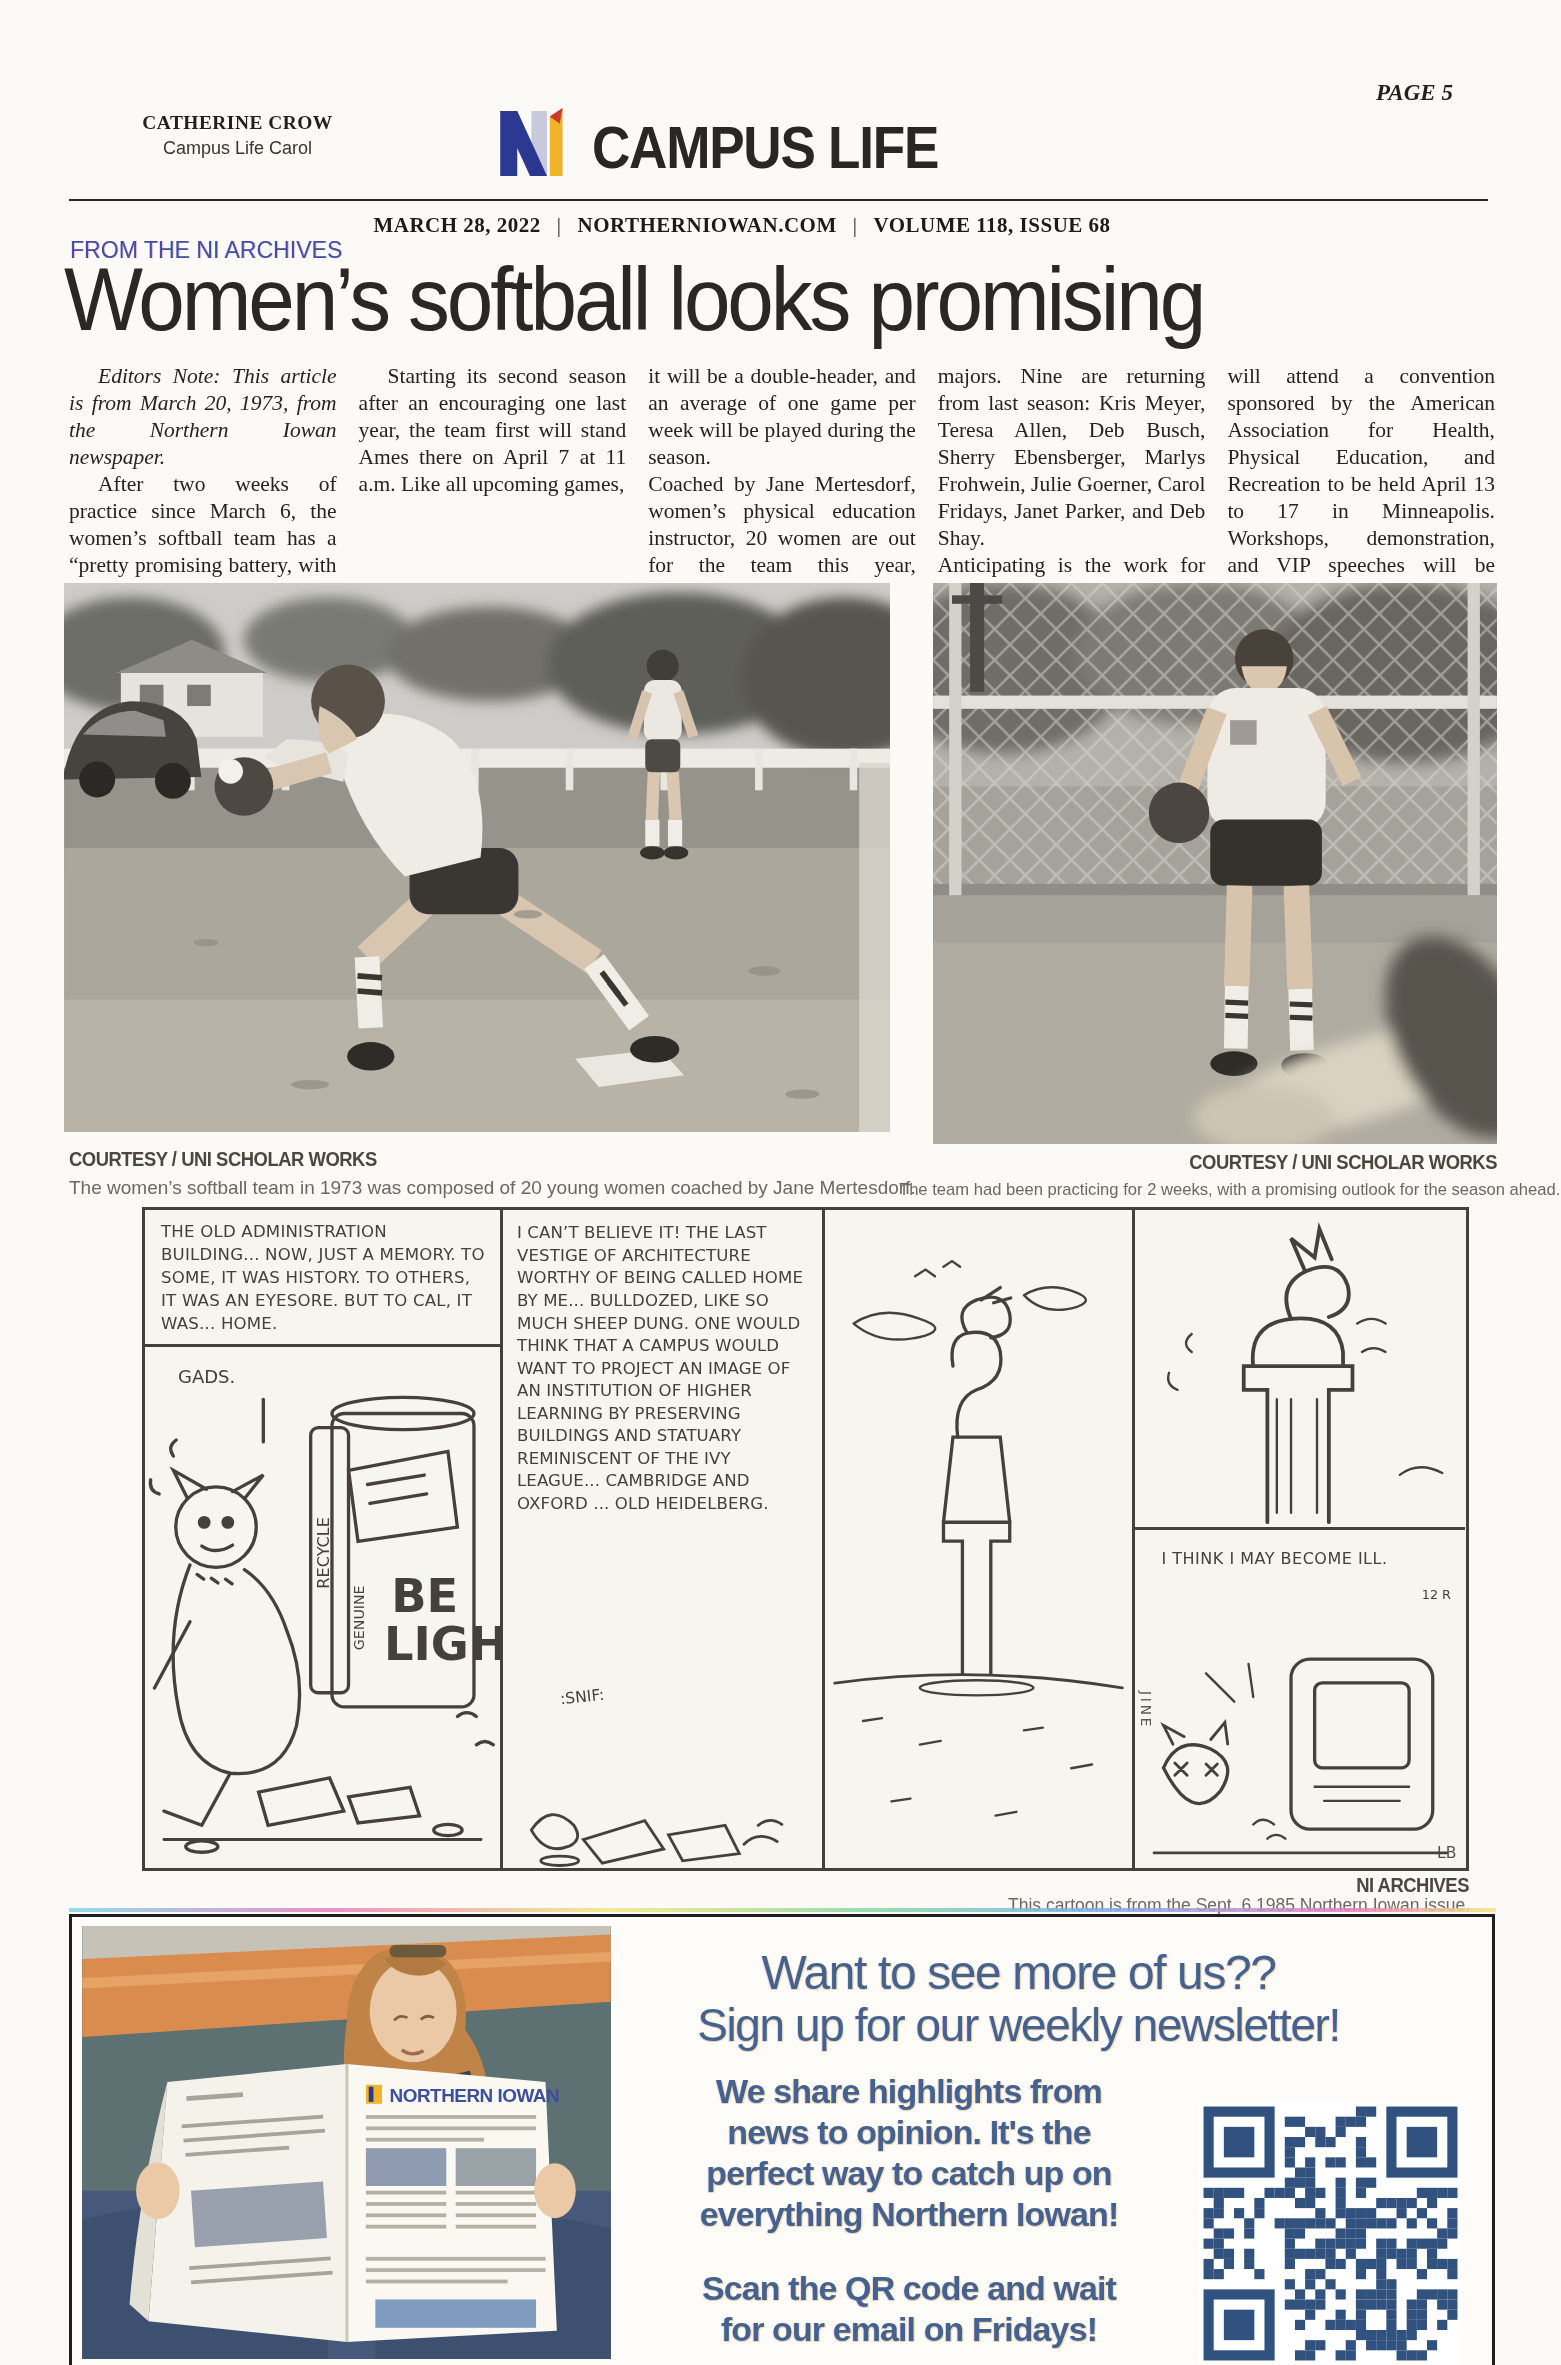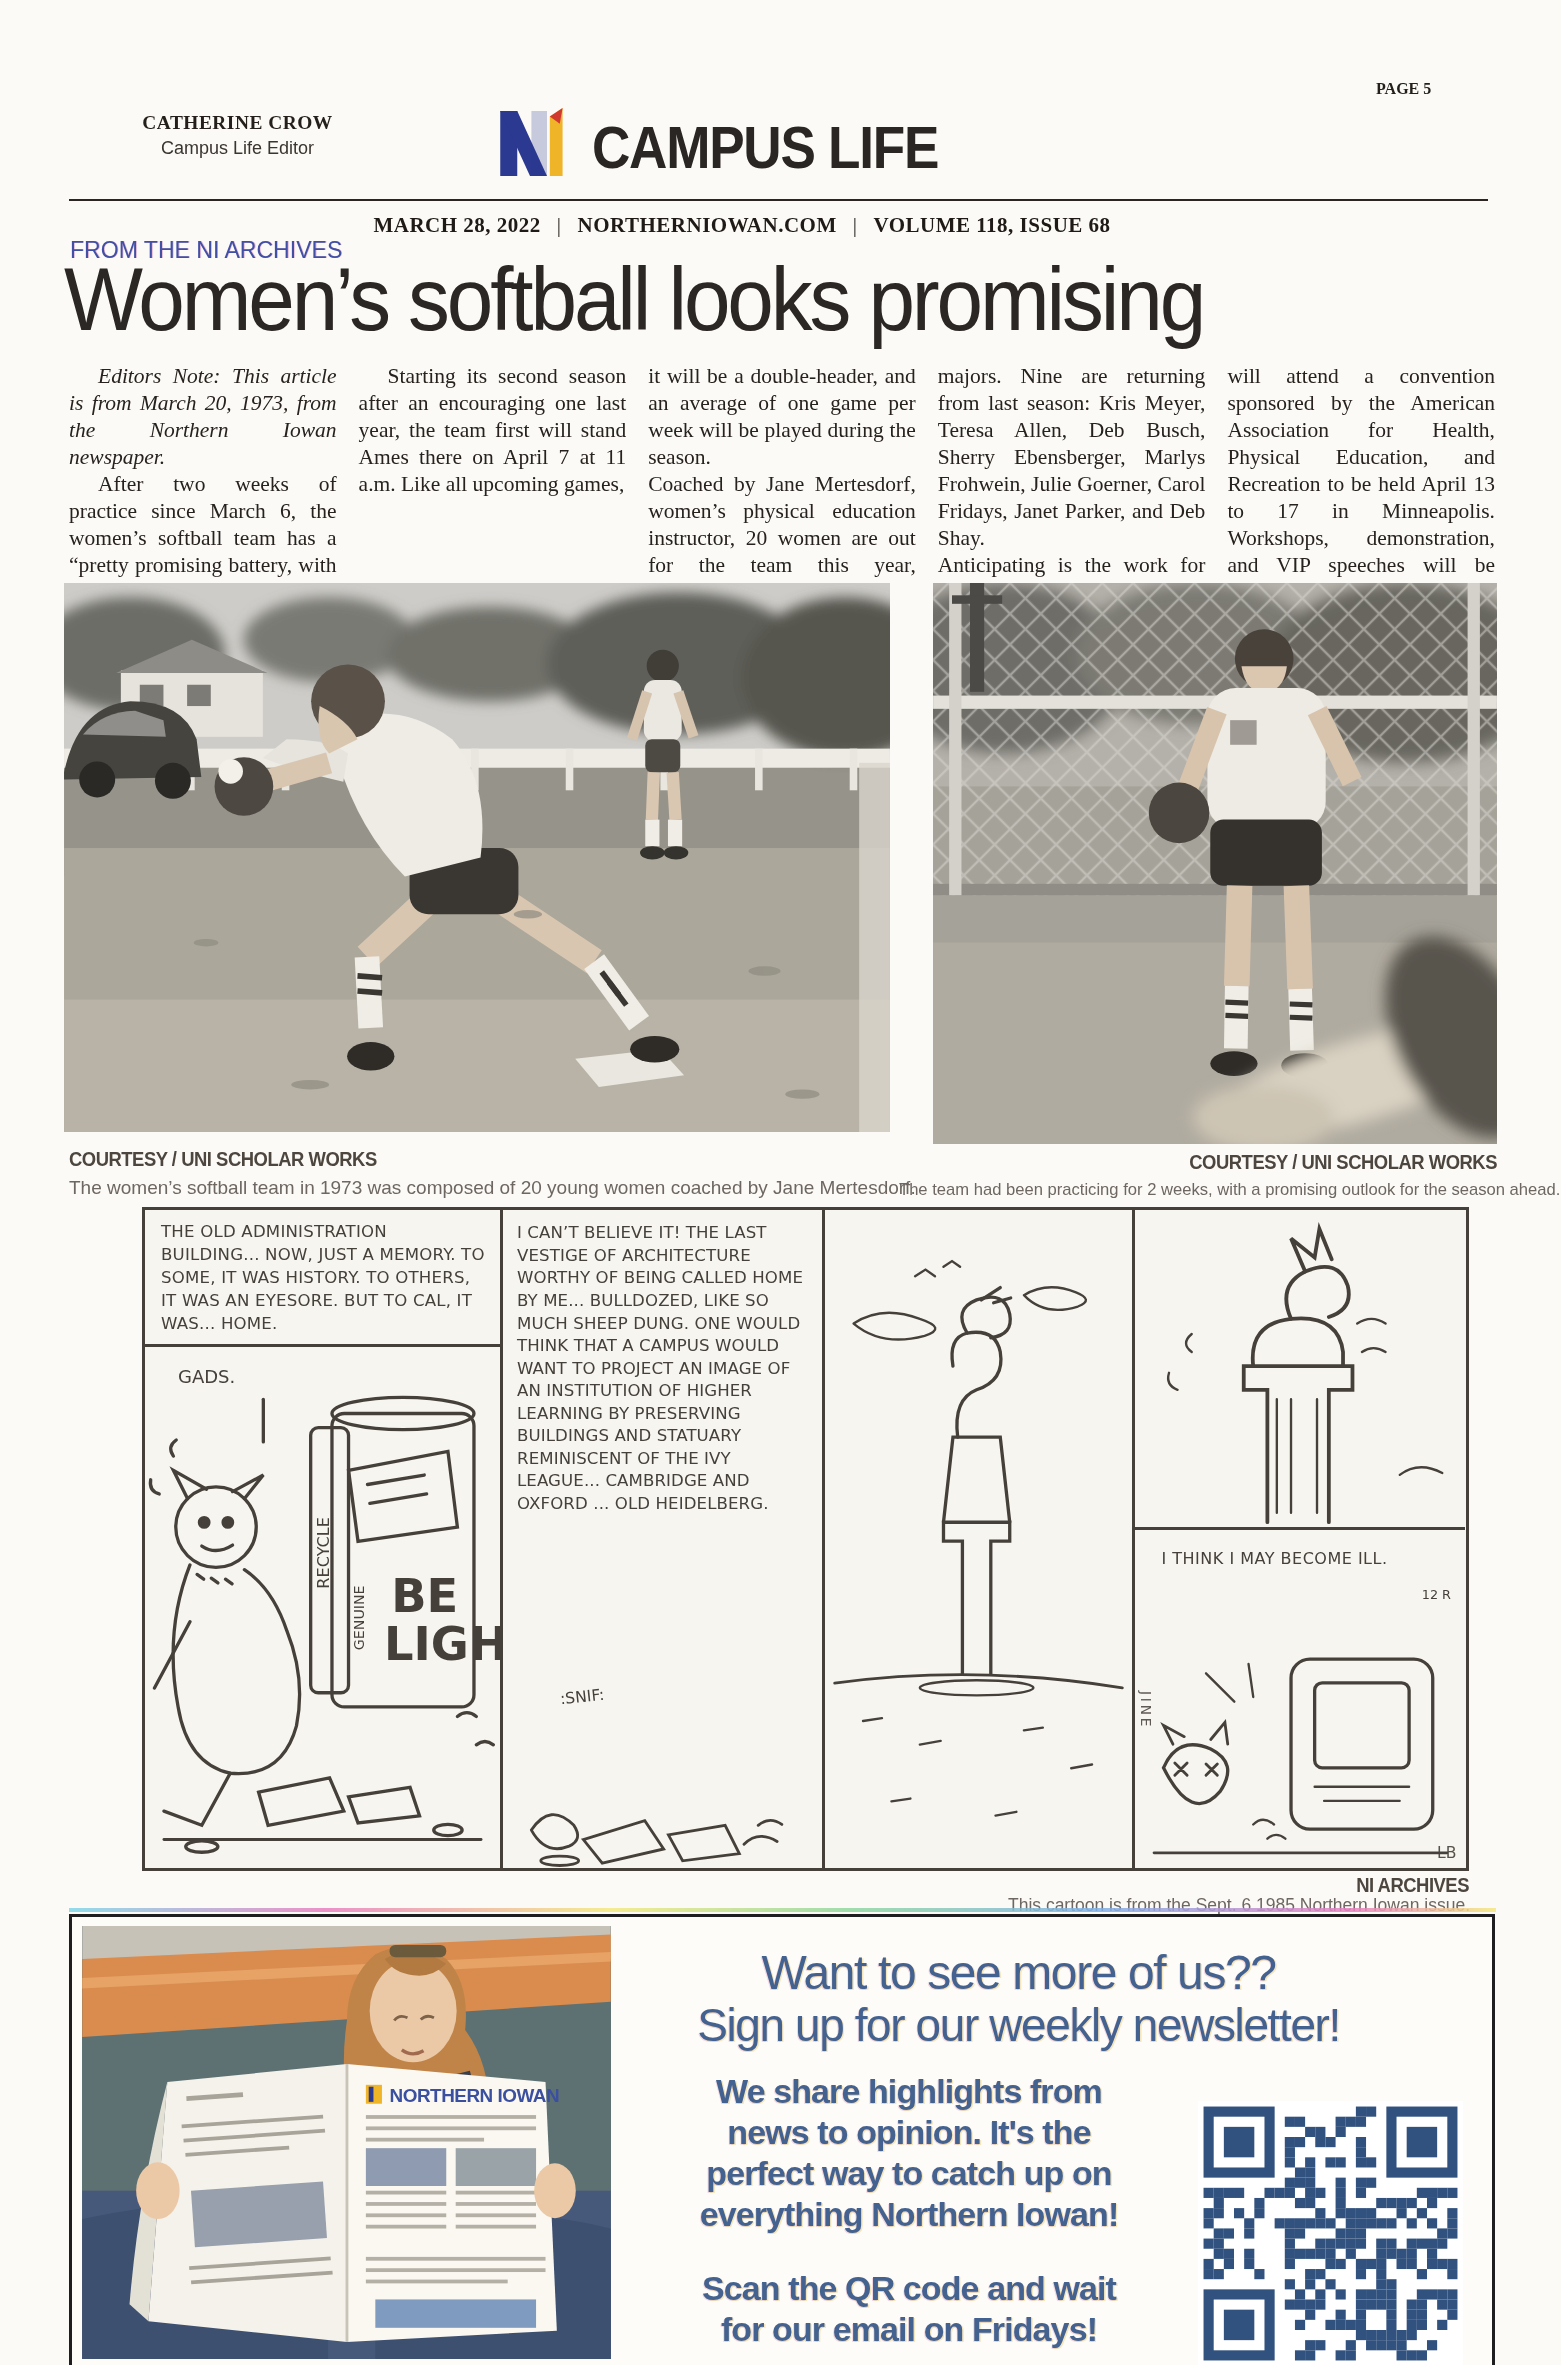--- a/index.html
+++ b/index.html
@@ -7,21 +7,21 @@
         font-family:"Liberation Serif",serif;color:#262220;}
   .abs{position:absolute;}
 
   
   .byline{left:124px;top:112px;width:227px;text-align:center;}
   .byline-name{font-family:"Liberation Serif",serif;font-weight:700;font-size:19.4px;letter-spacing:0.5px;color:#241f1b;}
   .byline-title{font-family:"Liberation Sans",sans-serif;font-size:18px;color:#3a352f;margin-top:3.8px;}
   .ni-logo{left:496px;top:108px;width:85px;height:71px;}
   .section-title{left:592px;top:114px;font-family:"Liberation Sans",sans-serif;font-weight:700;
       font-size:59px;letter-spacing:-1.4px;color:#2a2623;transform:scaleX(.9);transform-origin:0 0;white-space:nowrap;}
-  .pageno{left:1376px;top:80px;font-family:"Liberation Serif",serif;font-weight:700;font-size:16px;color:#241f1b;}
+  .pageno{left:1376px;top:80px;font-family:"Liberation Serif",serif;font-weight:700;font-size:23px;color:#241f1b;font-style:italic;}
   .rule{left:69px;top:199px;width:1419px;height:2.4px;background:#2a2522;}
   .dateline{left:69px;top:213px;width:1346px;text-align:center;font-family:"Liberation Serif",serif;
       font-weight:700;font-size:21px;letter-spacing:0.5px;color:#1f1a16;white-space:nowrap;}
   .dateline .sep{font-weight:400;margin:0 16px;color:#2a2522;}
 
   
   .kicker{left:70px;top:236px;font-family:"Liberation Sans",sans-serif;font-size:24px;color:#4150a6;
       transform:scaleX(.96);transform-origin:0 0;text-shadow:0.9px 0 0 rgba(190,40,120,.30);white-space:nowrap;}
   .headline{left:64px;top:255px;font-family:"Liberation Sans",sans-serif;font-weight:400;
       font-size:89px;line-height:1;letter-spacing:-3.3px;color:#2b2724;transform:scaleX(.94);
@@ -76,21 +76,21 @@
   .qr{left:1126px;top:184px;width:265px;height:265px;background:#ffffff;}
   .qr svg{display:block;width:100%;height:100%;}
 </style>
 </head>
 <body>
 
 <div class="page">
 
   <div class="abs byline">
     <div class="byline-name">CATHERINE CROW</div>
-    <div class="byline-title">Campus Life Editor</div>
+    <div class="byline-title">Campus Life Carol</div>
   </div>
 
   <svg class="abs ni-logo" viewBox="0 0 120 100">
     <polygon points="6,4 30,4 30,96 6,96" fill="#2b3990"></polygon>
     <polygon points="6,4 30,4 72,96 48,96" fill="#2b3990"></polygon>
     <polygon points="50,4 72,4 72,96 50,96" fill="#2b3990" opacity=".25"></polygon>
     <polygon points="76,12 94,0 94,96 76,96" fill="#f0b429"></polygon>
     <polygon points="76,12 94,0 90,22" fill="#d0392e"></polygon>
   </svg>
   <div class="abs section-title">CAMPUS LIFE</div>

